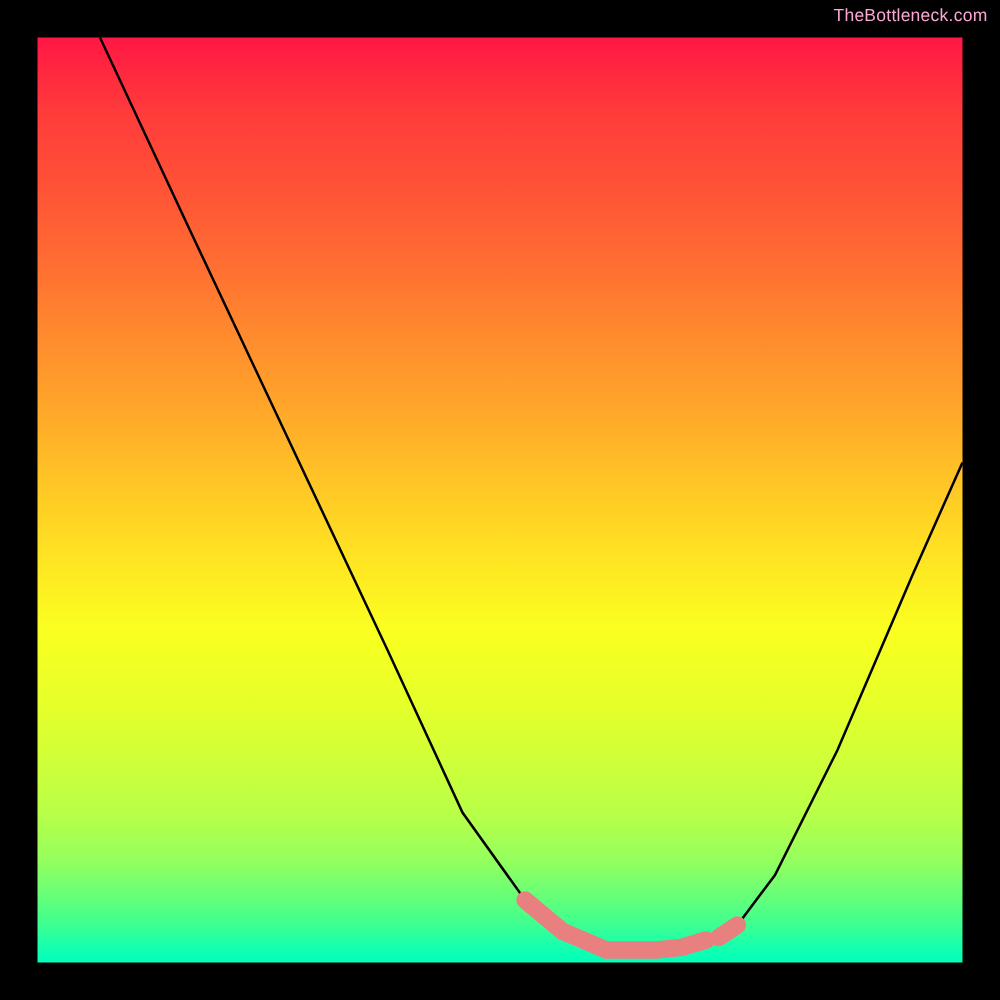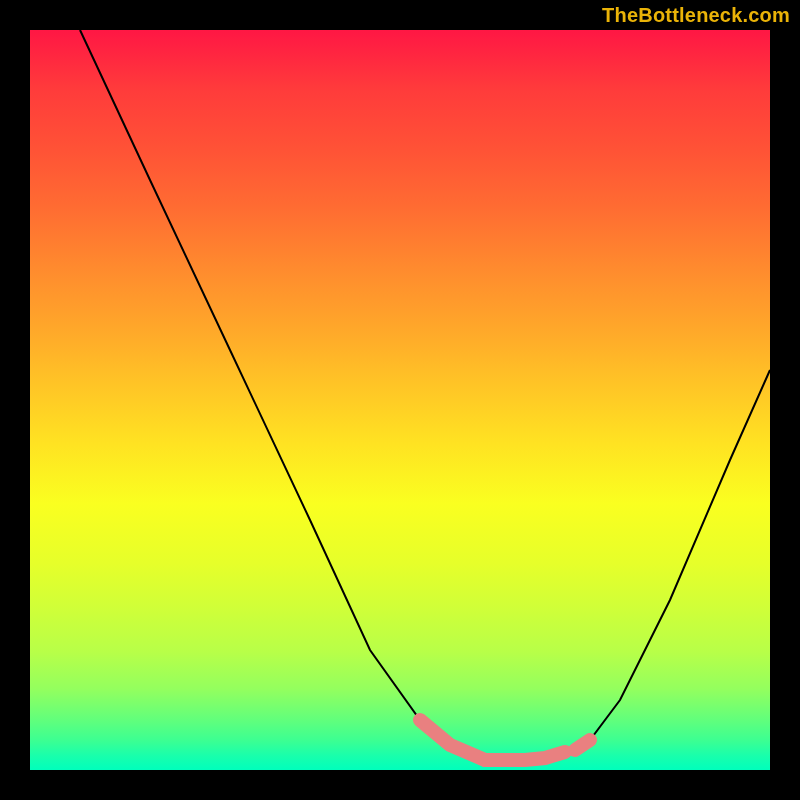--- a/index.html
+++ b/index.html
@@ -48,23 +48,23 @@
     left: 0;
     top: 0;
     width: 740px;
     height: 740px;
     overflow: visible;
   }
   .watermark {
     position: absolute;
     top: 4px;
     right: 10px;
-    color: #eab308;
-    font-size: 20px;
-    font-weight: 700;
+    color: #f9a8d4;
+    font-size: 14px;
+    font-weight: 400;
     letter-spacing: 0.2px;
     user-select: none;
   }
   .curve {
     fill: none;
     stroke: #000;
     stroke-width: 2;
   }
   .pink-seg {
     fill: none;

